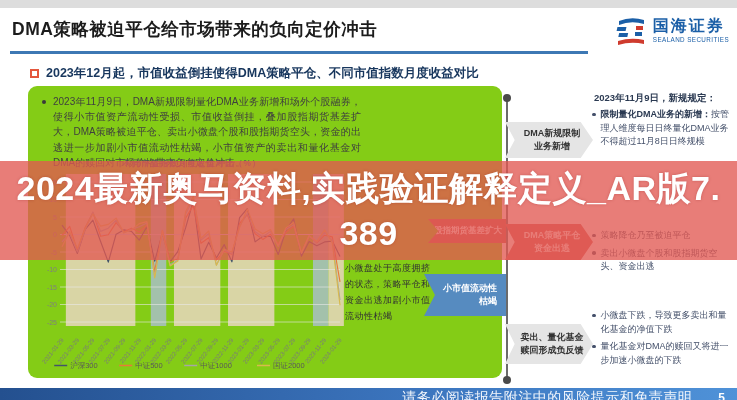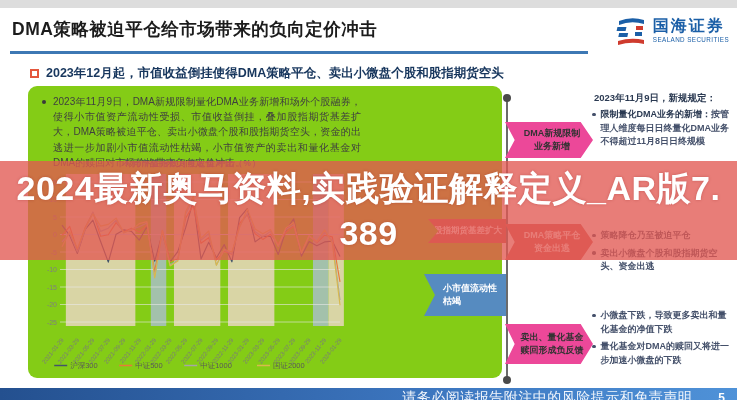--- a/index.html
+++ b/index.html
@@ -26,41 +26,41 @@
   .para-row { position:absolute; left:14px; top:8px; width:350px; display:flex; gap:7px; }
   .dot-bullet { width:4px; height:4px; border-radius:50%; background:#3a3a3a; margin-top:6px; flex:0 0 auto; }
   .para { font-size:10px; color:#3f3f3f; line-height:1.52; width:308px; text-align:justify; }
 
   .annotation { position:absolute; left:317px; top:174px; width:86px; font-size:9px; color:#333; line-height:1.78; letter-spacing:.5px; }
 
   .ribbon-notch { clip-path:polygon(0 0,100% 0,100% 100%,0 100%,13% 50%); }
   .box-futures { position:absolute; left:400px; top:133px; width:80px; height:24px; background:#c85b55; color:#fff;
     font-size:8.5px; font-weight:bold; display:flex; align-items:center; justify-content:center; text-align:center; }
   .box-liquidity { position:absolute; left:396px; top:188px; width:84px; height:42px; background:#568bc0; color:#fff;
-    font-size:9px; font-weight:bold; display:flex; align-items:center; justify-content:center; text-align:left;
+    font-size:9px; font-weight:bold; display:flex; align-items:center; justify-content:center; text-align:right;
     line-height:1.45; white-space:pre-line; padding-left:8px; }
 
   
   .chart-wrap { position:absolute; left:6px; top:72px; width:316px; height:218px; }
   .chart-title { text-align:center; font-size:8.3px; font-weight:bold; color:#595959; letter-spacing:1px; margin-bottom:1px; }
   #chart-svg { display:block; }
 
   
   .timeline { position:absolute; left:506px; top:90px; width:2px; height:282px; background:#6b6b6b; }
   .tl-dot { position:absolute; left:503px; width:8px; height:8px; border-radius:50%; background:#4a4a4a; }
   .banner { position:absolute; left:505px; width:88px; color:#333; font-size:9px; font-weight:bold; text-align:center;
     display:flex; align-items:center; justify-content:center; line-height:1.5; white-space:pre-line;
     clip-path:polygon(0 0,86% 0,100% 50%,86% 100%,0 100%,11% 50%); padding-left:6px; }
-  .banner-gray { background:#ec4899; }
+  .banner-gray { background:#e5e5e5; }
   .banner-red { background:#d4625c; color:#fff; }
 
   
   .rc-heading { position:absolute; left:594px; top:84px; width:140px; font-size:9.5px; font-weight:bold; color:#2b3a52; }
   .rc-group { position:absolute; left:592px; width:142px; display:flex; flex-direction:column; gap:4px; }
-  .rc-bullet { display:flex; gap:5px; font-size:9px; color:#44506a; line-height:1.5;font-weight:bold; }
+  .rc-bullet { display:flex; gap:5px; font-size:9px; color:#44506a; line-height:1.5; }
   .rc-bullet .bdot { width:3.5px; height:3.5px; border-radius:50%; background:#44506a; margin-top:4.5px; flex:0 0 auto; }
   .rc-bullet b { color:#2b3a52; }
 
   
   .overlay { position:absolute; left:0; top:153px; width:737px; height:99px; background:rgba(225,88,82,0.78);
     display:flex; align-items:center; justify-content:center; z-index:30; }
   .overlay-text { width:100%; padding:0 15px; text-align:center; font-size:34px; font-weight:800; color:#ffffff;
     line-height:1.3; letter-spacing:.5px; text-shadow:0 0 3px rgba(140,30,28,.35); word-break:break-all; }
 
   
@@ -88,21 +88,21 @@
       <path d="M3 26 Q16 22 29 25 L29 29 Q16 26 3 30 Z" fill="#cf3b2e"></path>
     </svg>
     <div class="logo-text">
       <span class="logo-name">国海证券</span>
       <span class="logo-sub">SEALAND SECURITIES</span>
     </div>
   </div>
 
   <div class="subtitle-row">
     <span class="sq-bullet"></span>
-    <span class="subtitle">2023年12月起，市值收益倒挂使得DMA策略平仓、卖出小微盘个股和股指期货空头</span>
+    <span class="subtitle">2023年12月起，市值收益倒挂使得DMA策略平仓、不同市值指数月度收益对比</span>
   </div>
 
   <div class="panel">
     <div class="para-row">
       <span class="dot-bullet"></span>
       <div class="para">2023年11月9日，DMA新规限制量化DMA业务新增和场外个股融券，使得小市值资产流动性受损、市值收益倒挂，叠加股指期货基差扩大，DMA策略被迫平仓、卖出小微盘个股和股指期货空头，资金的出逃进一步加剧小市值流动性枯竭，小市值资产的卖出和量化基金对DMA的赎回对市场价格带来负向定价冲击。</div>
     </div>
 
     <div class="chart-wrap">
       <div class="chart-title">不同市值指数月度收益对比（%）</div>
@@ -158,20 +158,21 @@
           <text x="36.19999999999999" y="198" font-size="7.5" fill="#595959">沪深300</text>
           <line x1="85.19999999999999" y1="195.5" x2="98.19999999999999" y2="195.5" stroke="#e8793a" stroke-width="1.5"></line>
           <text x="101.19999999999999" y="198" font-size="7.5" fill="#595959">中证500</text>
           <line x1="150.2" y1="195.5" x2="163.2" y2="195.5" stroke="#a6a6a6" stroke-width="1.5"></line>
           <text x="166.2" y="198" font-size="7.5" fill="#595959">中证1000</text>
           <line x1="223" y1="195.5" x2="236" y2="195.5" stroke="#d8b94e" stroke-width="1.5"></line>
           <text x="239" y="198" font-size="7.5" fill="#595959">国证2000</text>
         </svg>
     </div>
 
+    <div class="annotation">小微盘处于高度拥挤的状态，策略平仓和资金出逃加剧小市值流动性枯竭</div>
     <div class="box-futures ribbon-notch">股指期货基差扩大</div>
     <div class="box-liquidity ribbon-notch">小市值流动性
 枯竭</div>
   </div>
 
   <div class="timeline"></div>
   <div class="tl-dot" style="top:86px;"></div>
   <div class="tl-dot" style="top:368px;"></div>
   <div class="banner banner-gray" style="top:114px; height:36px;">DMA新规限制
 业务新增</div>

